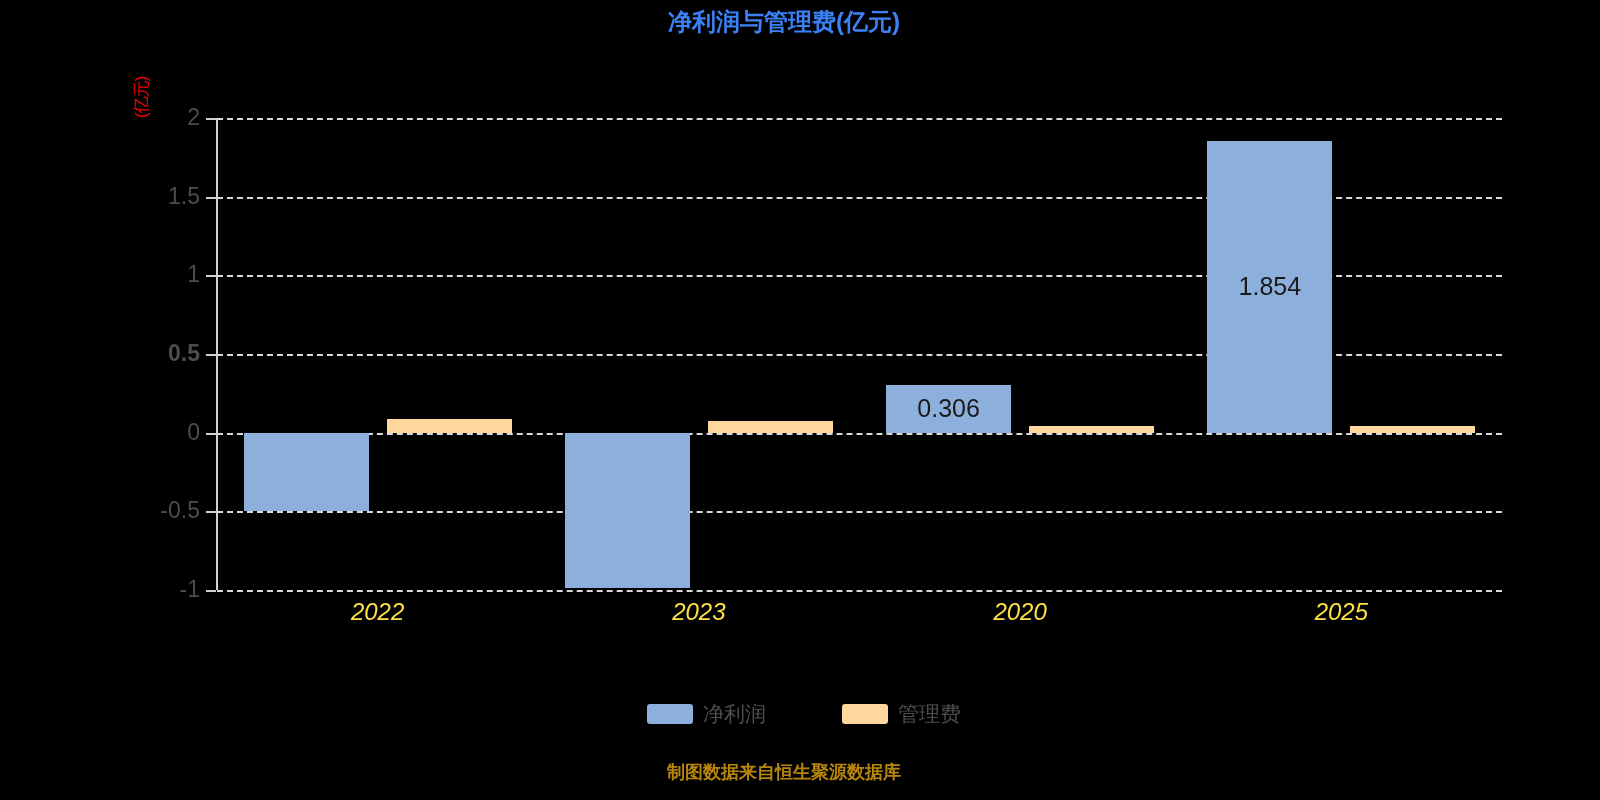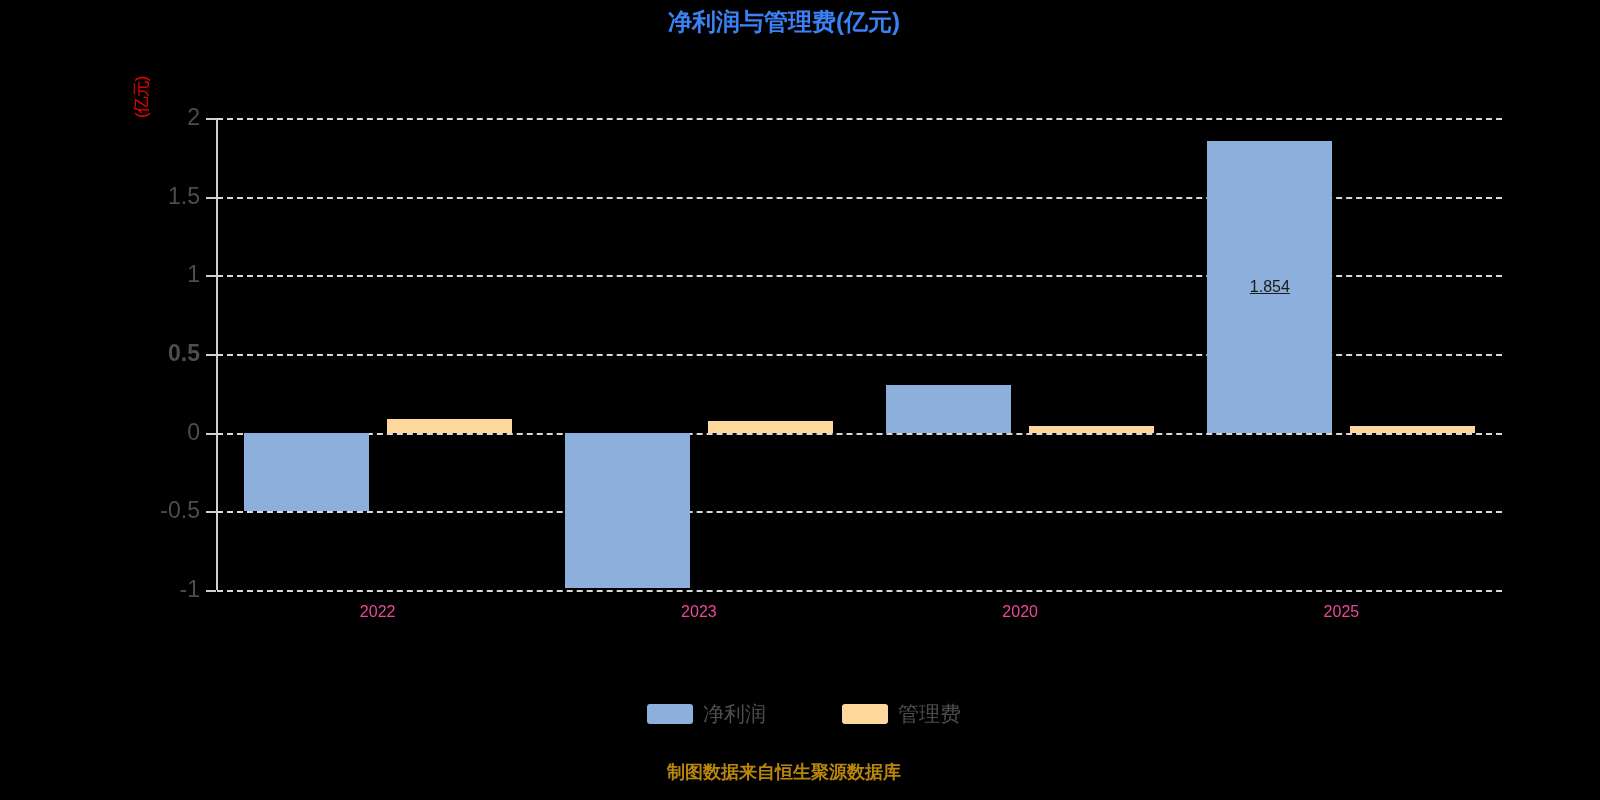--- a/index.html
+++ b/index.html
@@ -103,35 +103,35 @@
     position: absolute;
     box-sizing: border-box;
   }
   .bar.profit  { background: #8cafdc; }
   .bar.expense { background: #fdd79c; }
 
   .bar-label {
     position: absolute;
     text-align: center;
     color: #1a1a1a;
-    font-size: 16px;
+    font-size: 25px;
     line-height: 25px;
     white-space: nowrap;
-    text-decoration: underline;
   }
 
   
   .x-tick-label {
     position: absolute;
     top: 600px;
     text-align: center;
-    color: #ec4899;
-    font-size: 16px;
+    color: #fde047;
+    font-size: 24px;
     line-height: 23px;
     white-space: nowrap;
+    font-style: italic;
   }
 
   
   #legend {
     position: absolute;
     left: 0;
     top: 703px;
     width: 1568px;
     display: flex;
     justify-content: center;
@@ -202,20 +202,21 @@
     <div class="gridline" style="top: 157.333px;"></div>
     <div class="gridline" style="top: 236px;"></div>
     <div class="gridline zero" style="top: 314.667px;"></div>
     <div class="gridline" style="top: 393.333px;"></div>
     <div class="gridline" style="top: 472px;"></div>
     <div class="bar profit" style="left: 26.625px; top: 314.667px; width: 125px; height: 78.352px; background: rgb(140, 175, 220);"></div>
     <div class="bar expense" style="left: 169.625px; top: 300.507px; width: 125px; height: 14.16px; background: rgb(253, 215, 156);"></div>
     <div class="bar profit" style="left: 347.875px; top: 314.667px; width: 125px; height: 155.131px; background: rgb(140, 175, 220);"></div>
     <div class="bar expense" style="left: 490.875px; top: 302.867px; width: 125px; height: 11.8px; background: rgb(253, 215, 156);"></div>
     <div class="bar profit" style="left: 669.125px; top: 266.523px; width: 125px; height: 48.144px; background: rgb(140, 175, 220);"></div>
+    <div class="bar-label" style="left: 629.125px; width: 205px; top: 277.595px;">0.306</div>
     <div class="bar expense" style="left: 812.125px; top: 308.373px; width: 125px; height: 6.29333px; background: rgb(253, 215, 156);"></div>
     <div class="bar profit" style="left: 990.375px; top: 22.9707px; width: 125px; height: 291.696px; background: rgb(140, 175, 220);"></div>
     <div class="bar-label" style="left: 950.375px; width: 205px; top: 155.819px;">1.854</div>
     <div class="bar expense" style="left: 1133.38px; top: 308.373px; width: 125px; height: 6.29333px; background: rgb(253, 215, 156);"></div>
   </div>
 
 <div id="x-ticks">
     <div class="x-tick-label" style="left: 297.625px; width: 160px;">2022</div>
     <div class="x-tick-label" style="left: 618.875px; width: 160px;">2023</div>
     <div class="x-tick-label" style="left: 940.125px; width: 160px;">2020</div>

